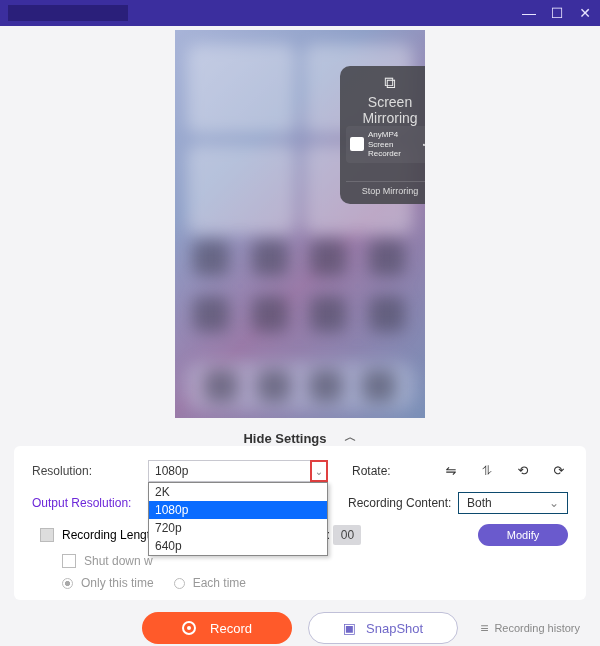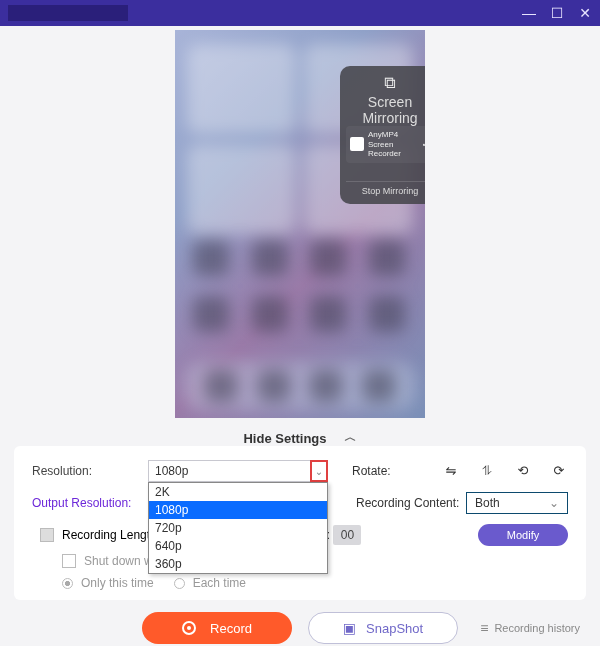--- a/index.html
+++ b/index.html
@@ -35,21 +35,21 @@
 .label2{width:116px;color:#6d28d9}
 .res-select{position:relative;width:180px}
 .res-display{height:22px;border:1px solid #c8c8d0;display:flex;align-items:center;padding:0 6px;font-size:12px;background:#fff}
 .res-arrow{position:absolute;right:0;top:0;width:18px;height:22px;border:2px solid #e04040;display:flex;align-items:center;justify-content:center;color:#888;font-size:10px}
 .dropdown{position:absolute;top:22px;left:0;width:180px;border:1px solid #888;background:#fff;z-index:20;box-shadow:2px 2px 4px rgba(0,0,0,0.2)}
 .dd-item{height:18px;padding:0 6px;font-size:12px;display:flex;align-items:center}
 .dd-item.sel{background:#0a6cff;color:#fff}
 .rotate-label{margin-left:24px;width:50px}
 .rotate-icons{display:flex;gap:18px;margin-left:auto;color:#333;font-size:13px}
 .rotate-icons span{width:18px;text-align:center;cursor:pointer}
-.rec-content-label{margin-left:28px;width:110px}
+.rec-content-label{margin-left:20px;width:110px}
 .both-select{flex:1;height:22px;border:1px solid #0c4a6e;display:flex;align-items:center;padding:0 8px;font-size:12px;background:#fff;justify-content:space-between;max-width:140px}
 .rec-len-row{display:flex;align-items:center;font-size:12px;margin-top:6px;height:22px}
 .checkbox{width:14px;height:14px;border:1px solid #bbb;background:#ddd;margin-right:8px;margin-left:8px}
 .time-part{margin-left:170px;color:#444}
 .time-box{display:inline-block;width:28px;height:20px;background:#d8d8dc;text-align:center;line-height:20px;border-radius:2px}
 .modify-btn{margin-left:auto;width:90px;height:22px;background:#6a5acd;color:#fff;border-radius:11px;display:flex;align-items:center;justify-content:center;font-size:11px;cursor:pointer}
 .radio-row{display:flex;align-items:center;font-size:12px;color:#999;margin-top:8px;margin-left:30px;gap:4px}
 .radio{width:11px;height:11px;border:1px solid #bbb;border-radius:50%;margin-right:4px}
 .radio.filled{background:radial-gradient(circle,#aaa 0 40%,transparent 45%)}
 .shutdown-row{display:flex;align-items:center;font-size:12px;color:#999;margin-top:8px;margin-left:30px}
@@ -125,21 +125,20 @@
   <div class="row">
     <span class="label">Resolution:</span>
     <div class="res-select">
       <div class="res-display">1080p</div>
       <div class="res-arrow">⌄</div>
       <div class="dropdown">
         <div class="dd-item">2K</div>
         <div class="dd-item sel">1080p</div>
         <div class="dd-item">720p</div>
         <div class="dd-item">640p</div>
-        <div class="dd-item">360p</div>
       </div>
     </div>
     <span class="rotate-label">Rotate:</span>
     <div class="rotate-icons">
       <span>⇋</span>
       <span>⥮</span>
       <span>⟲</span>
       <span>⟳</span>
     </div>
   </div>

